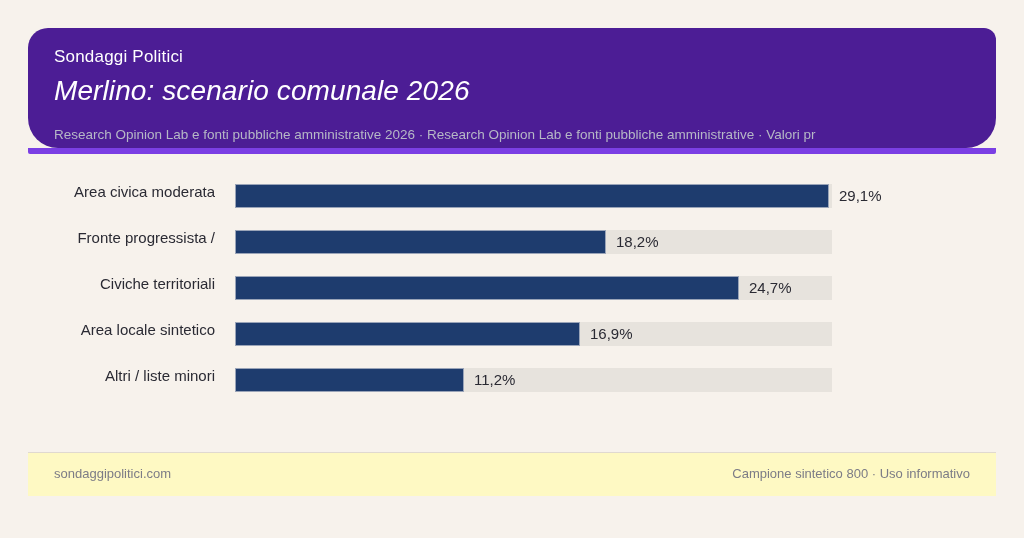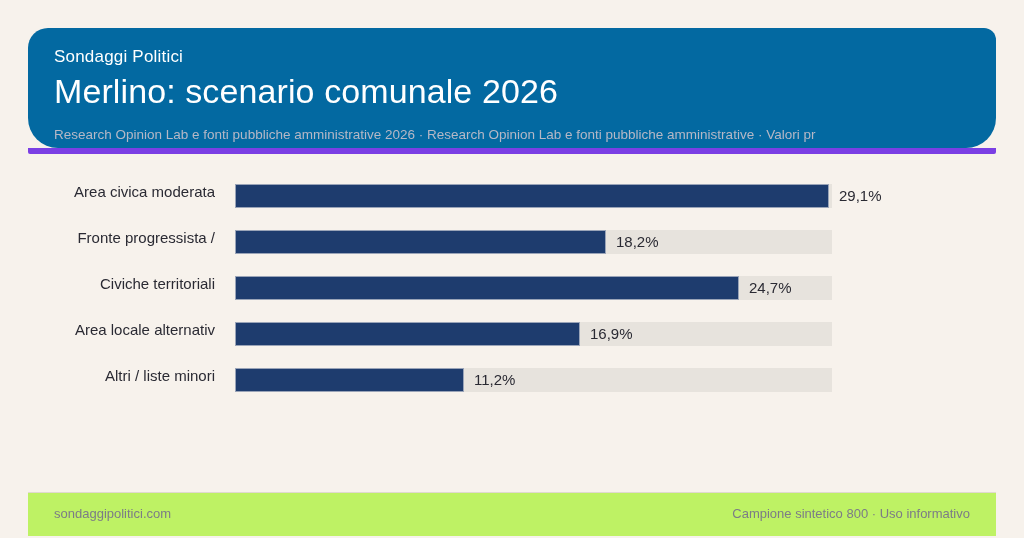--- a/index.html
+++ b/index.html
@@ -13,41 +13,42 @@
     position: relative;
     -webkit-font-smoothing: antialiased;
   }
   .canvas { position: absolute; left:0; top:0; width:1024px; height:538px; }
 
   
   .header-card {
     position: absolute;
     left: 28px; top: 28px;
     width: 968px; height: 120px;
-    background: #0369a1;
+    background: #4c1d95;
     border-radius: 20px 12px 30px 30px;
     box-sizing: border-box;
     padding: 18px 23px 0 26px;
     overflow: hidden;
   }
   .kicker {
     color: #ffffff;
     font-size: 17px;
     line-height: 22px;
     letter-spacing: .2px;
     white-space: nowrap;
   }
   .headline {
     color: #ffffff;
-    font-size: 34px;
+    font-size: 28px;
     line-height: 44px;
     font-weight: 400;
     letter-spacing: .1px;
     white-space: nowrap;
     margin-top: 1px;
+    font-style: italic;
   }
   .subtitle {
     color: #b6b8c6;
     font-size: 13.5px;
     line-height: 20px;
     white-space: nowrap;
     margin-top: 12px;
   }
   .badge {
     position: absolute;
@@ -110,23 +111,23 @@
     line-height: 24px;
     color: #2a2a33;
     font-size: 15px;
     white-space: nowrap;
     padding-left: 10px;
   }
 
   
   .footer {
     position: absolute;
-    left: 28px; top: 492px;
+    left: 28px; top: 452px;
     width: 968px; height: 44px;
-    background: #bef264;
+    background: #fef9c3;
     border-top: 1px solid #e0d9d0;
     box-sizing: border-box;
   }
   .footer-left, .footer-right {
     position: absolute;
     top: 13px;
     font-size: 13px;
     color: #7c7c86;
     white-space: nowrap;
   }
@@ -163,21 +164,21 @@
         <div class="value" style="left: 606px;">18,2%</div>
       </div>
       <div class="row">
         <div class="row-label">Civiche territoriali</div>
         <div class="track">
           <div class="bar" style="width: 504px; background: rgb(30, 60, 110);"></div>
         </div>
         <div class="value" style="left: 739px;">24,7%</div>
       </div>
       <div class="row">
-        <div class="row-label">Area locale alternativ</div>
+        <div class="row-label">Area locale sintetico</div>
         <div class="track">
           <div class="bar" style="width: 345px; background: rgb(30, 60, 110);"></div>
         </div>
         <div class="value" style="left: 580px;">16,9%</div>
       </div>
       <div class="row">
         <div class="row-label">Altri / liste minori</div>
         <div class="track">
           <div class="bar" style="width: 229px; background: rgb(30, 60, 110);"></div>
         </div>

